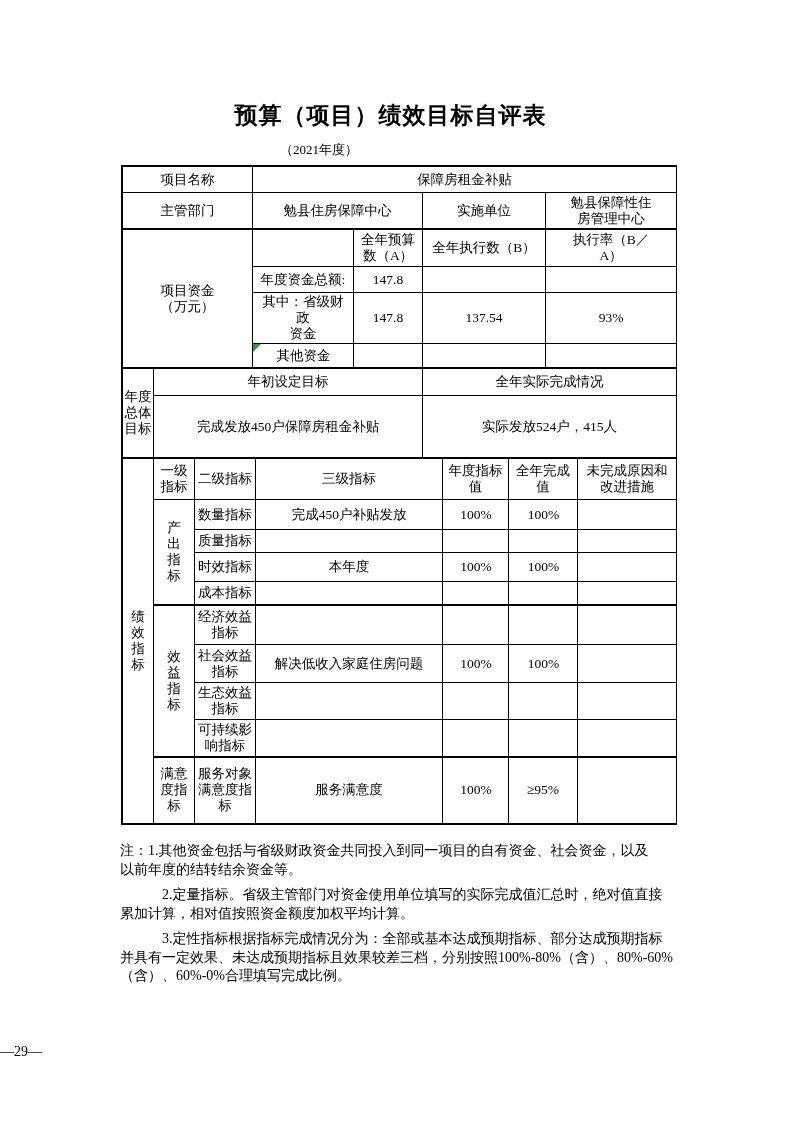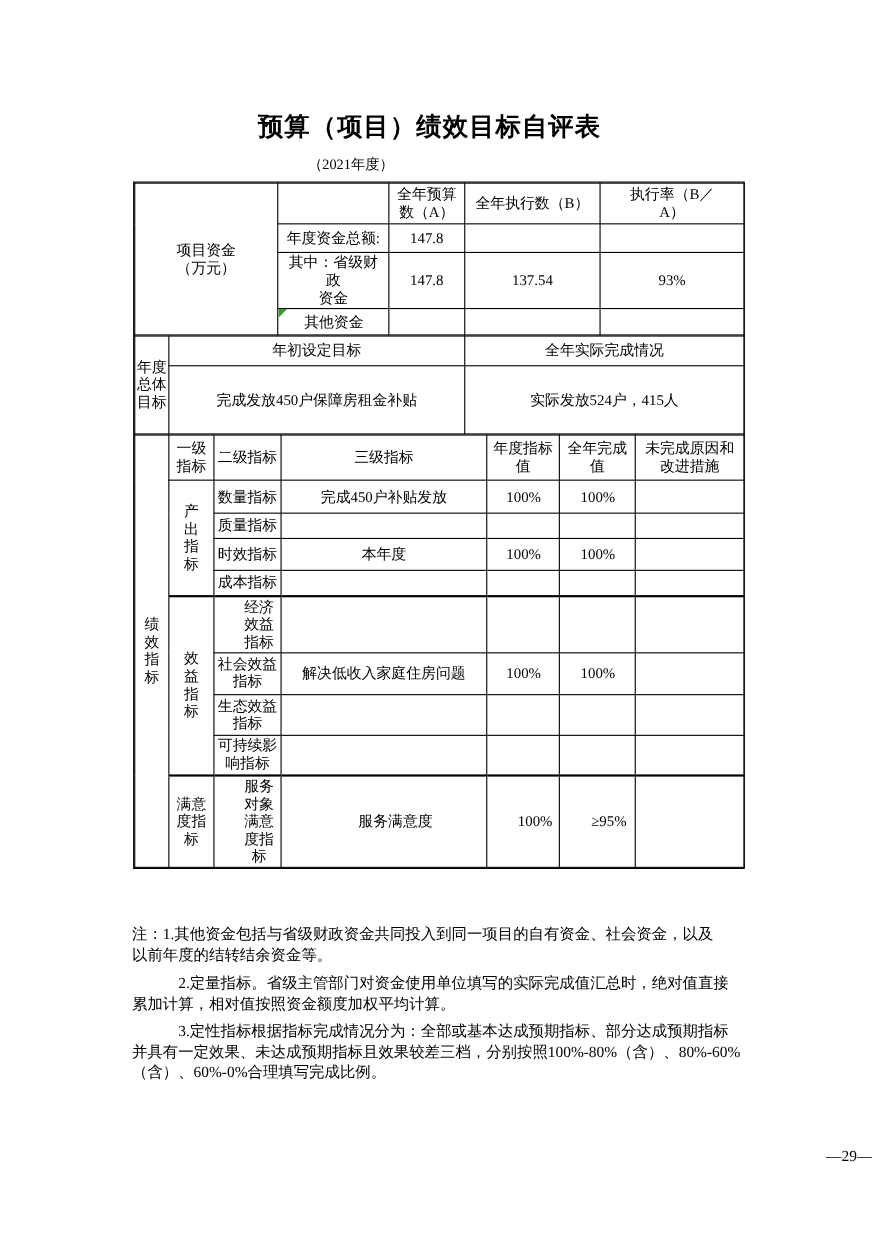--- a/index.html
+++ b/index.html
@@ -25,42 +25,63 @@
     border:1px solid #000;font-size:13.5px;line-height:16px;
     text-align:center;vertical-align:middle;padding:1px 3px;
     word-break:break-all;overflow:hidden;
   }
   .pre{white-space:pre-line;}
   .al{text-align:left;margin-top:18px;}
   .ar{text-align:right;padding-right:2px !important;}
   .ac{text-align:center !important;}
   .vlabel{padding:1px 0 !important;}
   .rel{position:relative;}
-  tr.sep td{border-top-width:2px;padding-left:24px;}
+  tr.sep td{border-top-width:2px;}
   .corner{position:absolute;top:0;left:0;display:block;}
   .notes{
     position:absolute;left:113px;top:835px;width:600px;
     font-size:14px;line-height:18.5px;
   }
   .notes p{margin:7px;white-space:pre-line;}
   .page-number{
-    position:absolute;top:1044px;left:0;width:793px;text-align:right;
+    position:absolute;top:1044px;left:0;width:793px;text-align:left;
     font-size:14px;
   }
 </style>
 </head>
 <body>
 
 <div class="page">
 
   <div class="title">预算（项目）绩效目标自评表</div>
   <div class="subtitle">（2021年度）</div>
 
   <div class="doc-table">
 
+    <table class="sec">
+      <colgroup>
+          <col style="width:130px">
+          <col style="width:170px">
+          <col style="width:123px">
+          <col style="width:131px">
+        </colgroup>
+      <tbody>
+          <tr style="height:26px">
+        <td>项目名称</td>
+        <td colspan="3">保障房租金补贴</td>
+      </tr>
+      <tr style="height:36px">
+        <td>主管部门</td>
+        <td>勉县住房保障中心</td>
+        <td>实施单位</td>
+        <td class="pre">勉县保障性住
+房管理中心</td>
+      </tr>
+    </tbody>
+      </table>
 
     <table class="sec">
       <colgroup>
           <col style="width:130px">
           <col style="width:101px">
           <col style="width:69px">
           <col style="width:123px">
           <col style="width:131px">
         </colgroup>
       <tbody>

